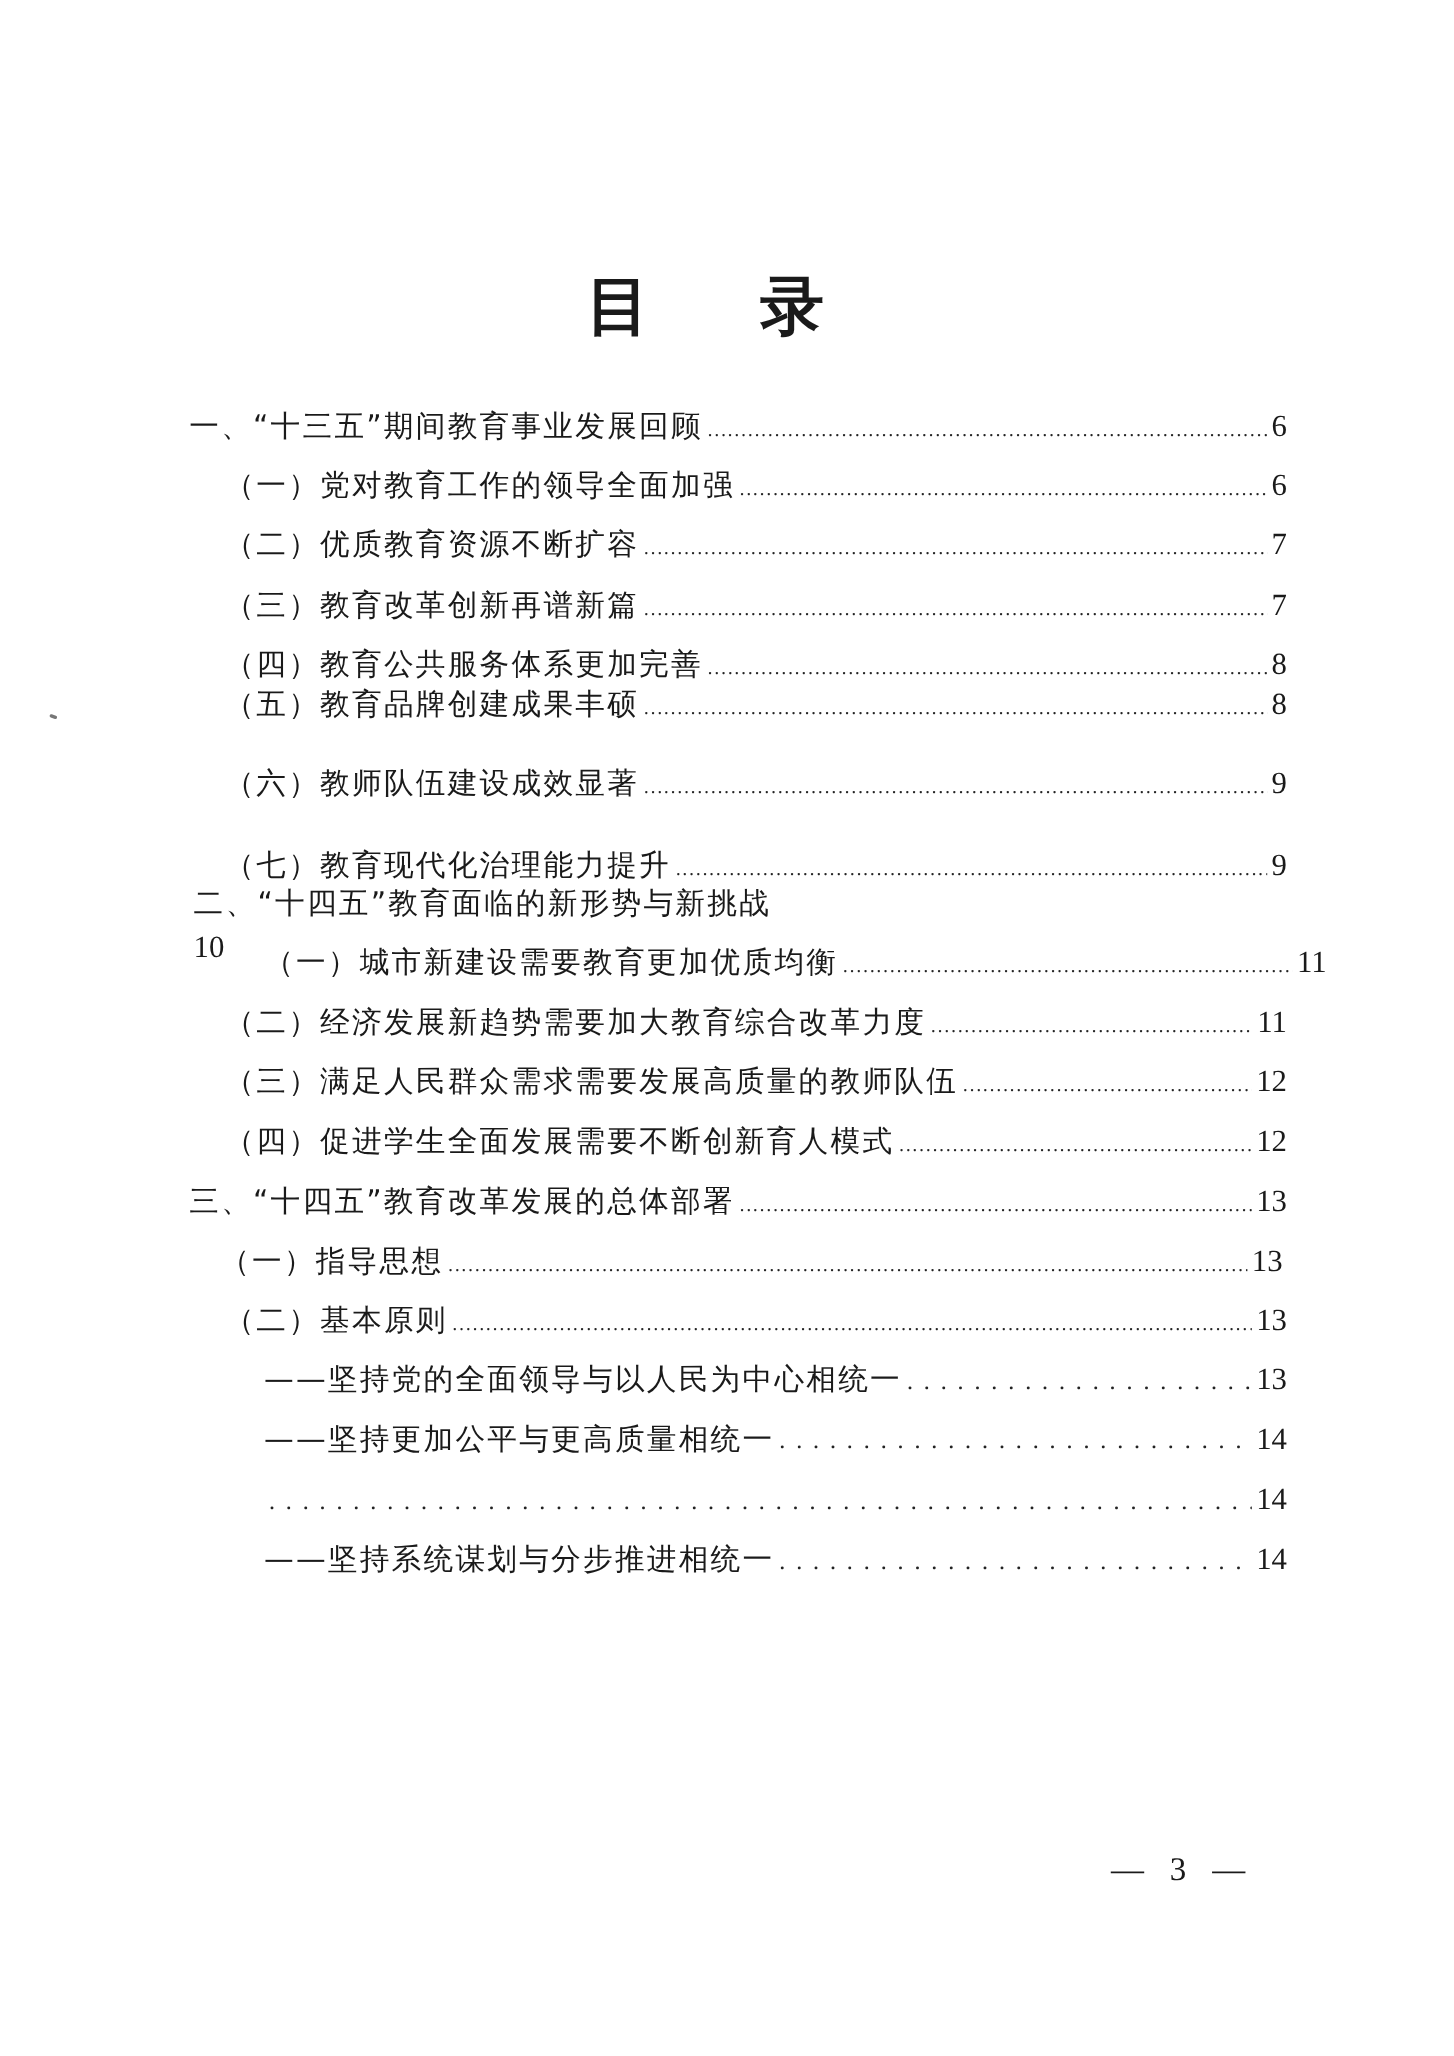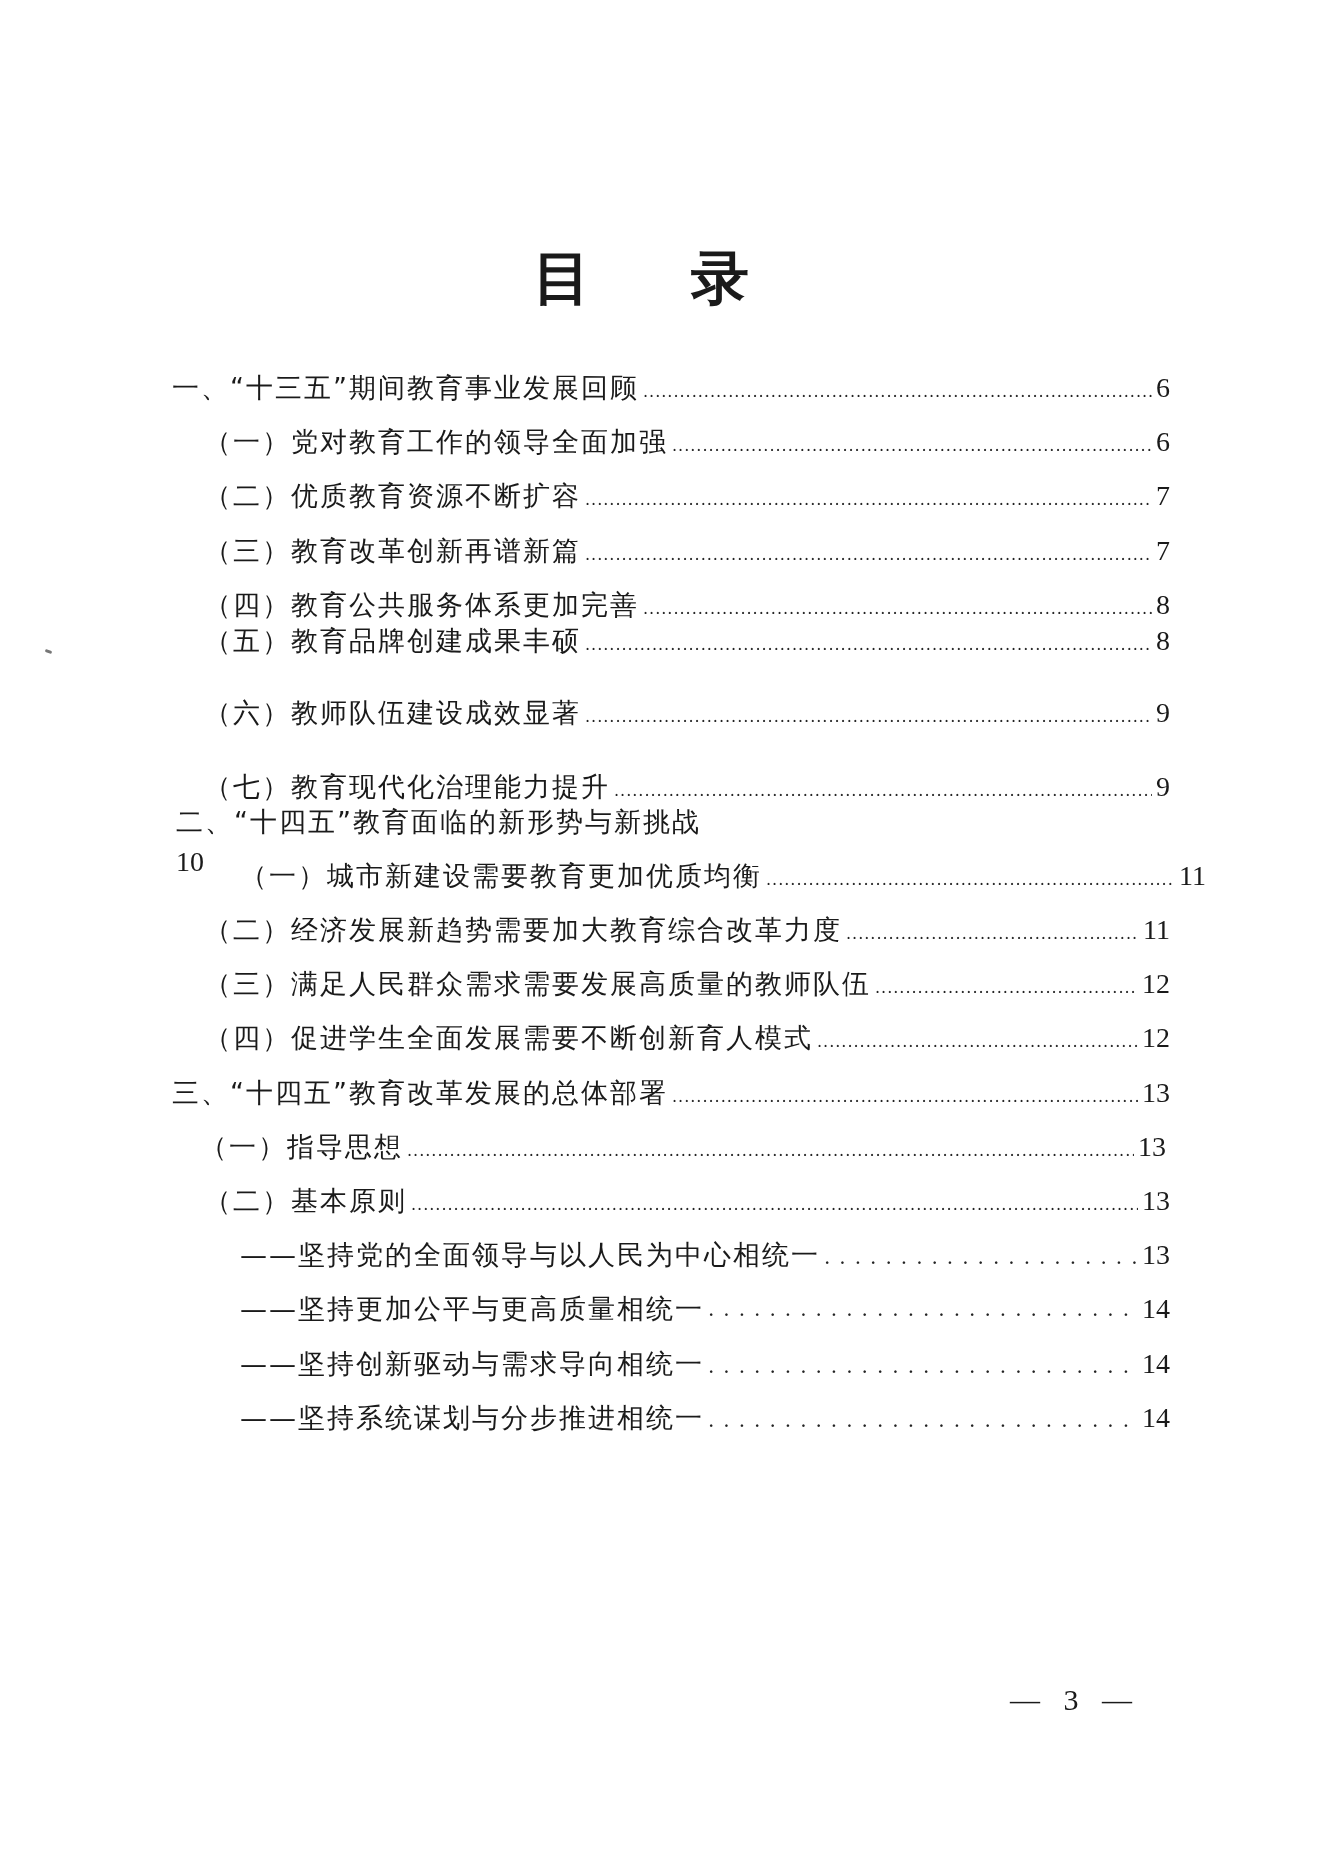--- a/index.html
+++ b/index.html
@@ -130,21 +130,20 @@
       <span class="label">——坚持党的全面领导与以人民为中心相统一</span>
       <span class="leader sparse">............................................................................................................................................................................................................................................................................................................</span>
       <span class="page">13</span>
     </div>
     <div class="toc-row" style="left: 240px; width: 930px; top: 1289px; align-items: flex-end;">
       <span class="label">——坚持更加公平与更高质量相统一</span>
       <span class="leader sparse">............................................................................................................................................................................................................................................................................................................</span>
       <span class="page">14</span>
     </div>
     <div class="toc-row" style="left: 240px; width: 930px; top: 1344px;">
-      <span class="label">——坚持创新驱动与需求导向相统一</span>
       <span class="leader sparse">............................................................................................................................................................................................................................................................................................................</span>
       <span class="page">14</span>
     </div>
     <div class="toc-row" style="left: 240px; width: 930px; top: 1398px;">
       <span class="label">——坚持系统谋划与分步推进相统一</span>
       <span class="leader sparse">............................................................................................................................................................................................................................................................................................................</span>
       <span class="page">14</span>
     </div>
   </div>
 

